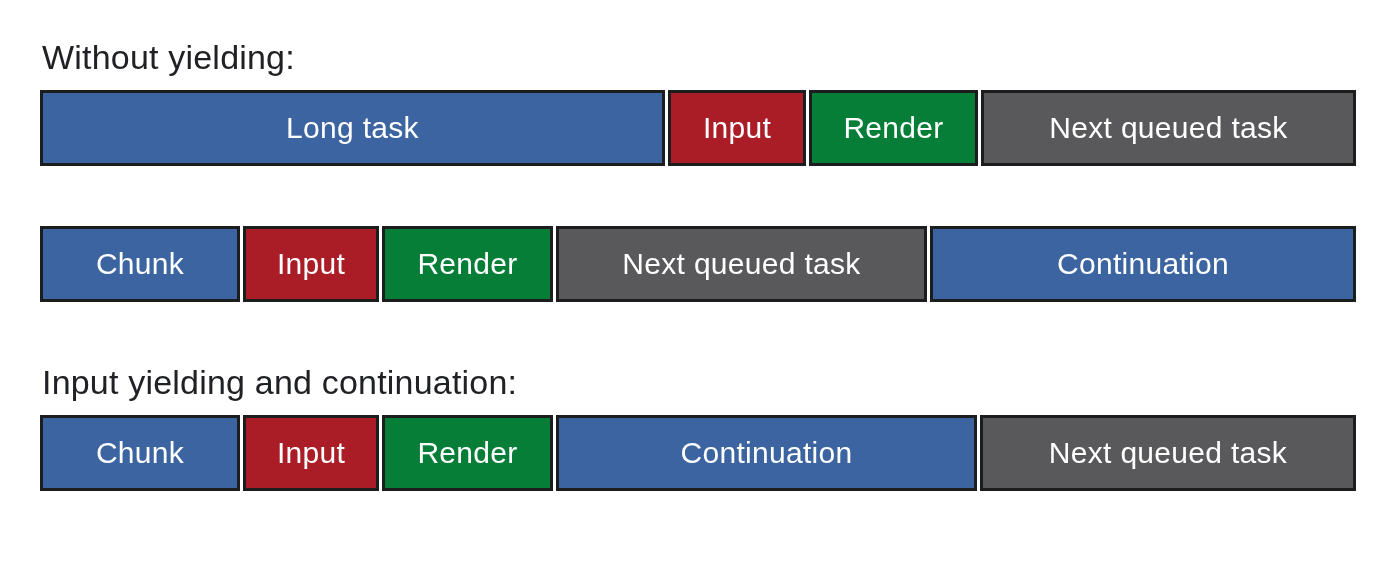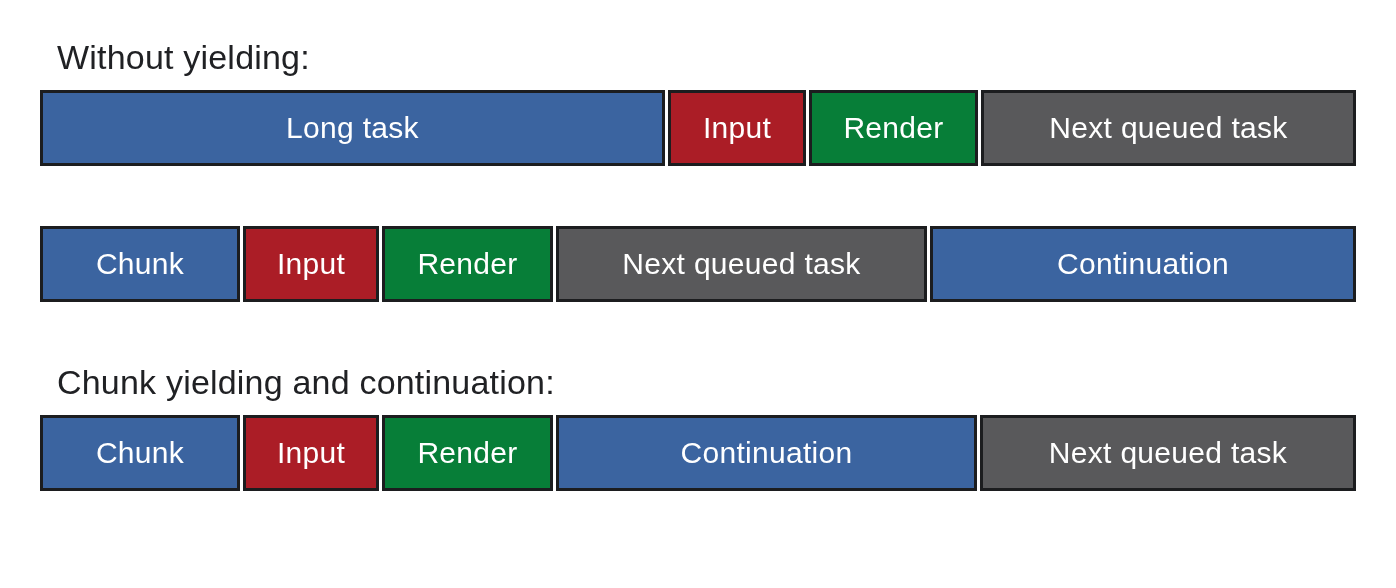--- a/index.html
+++ b/index.html
@@ -17,21 +17,21 @@
     padding: 37px 40px 0 40px;
     box-sizing: border-box;
   }
   section.scenario {
     margin: 0 0 60px 0;
   }
   section.scenario:last-child {
     margin-bottom: 0;
   }
   h2.scenario-heading {
-    margin: 0 0 12px 17px;
+    margin: 0 0 12px 2px;
     font-size: 34px;
     line-height: 41px;
     font-weight: 400;
     letter-spacing: 0.2px;
     color: #202124;
   }
   .bar {
     display: flex;
     gap: 3px;
     width: 1075px;
@@ -91,21 +91,21 @@
         <div class="segment" style="width: 371px; background: rgb(89, 89, 91);">
           <span class="segment-label">Next queued task</span>
         </div>
         <div class="segment" style="width: 426px; background: rgb(59, 100, 160);">
           <span class="segment-label">Continuation</span>
         </div>
       </div>
   </section>
 
   <section class="scenario">
-    <h2 class="scenario-heading">Chunk yielding and continuation:</h2>
+    <h2 class="scenario-heading">Input yielding and continuation:</h2>
     <div class="bar">
         <div class="segment" style="width: 200px; background: rgb(59, 100, 160);">
           <span class="segment-label">Chunk</span>
         </div>
         <div class="segment" style="width: 136px; background: rgb(171, 29, 38);">
           <span class="segment-label">Input</span>
         </div>
         <div class="segment" style="width: 171px; background: rgb(7, 126, 56);">
           <span class="segment-label">Render</span>
         </div>

